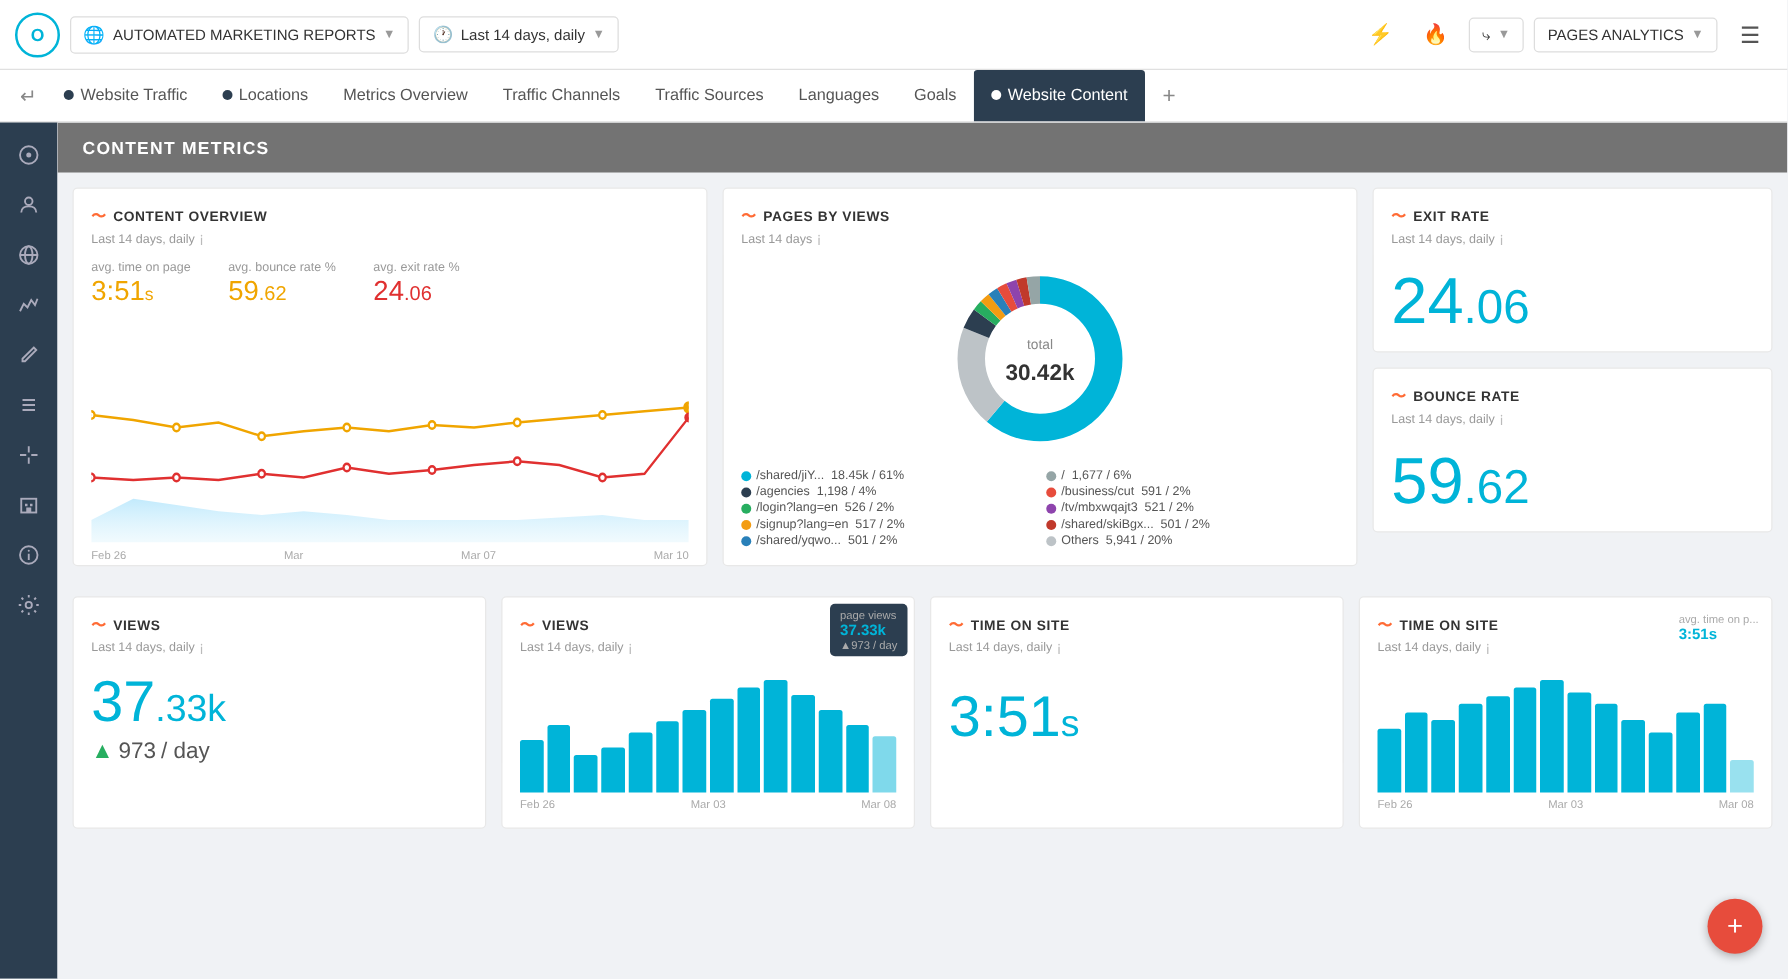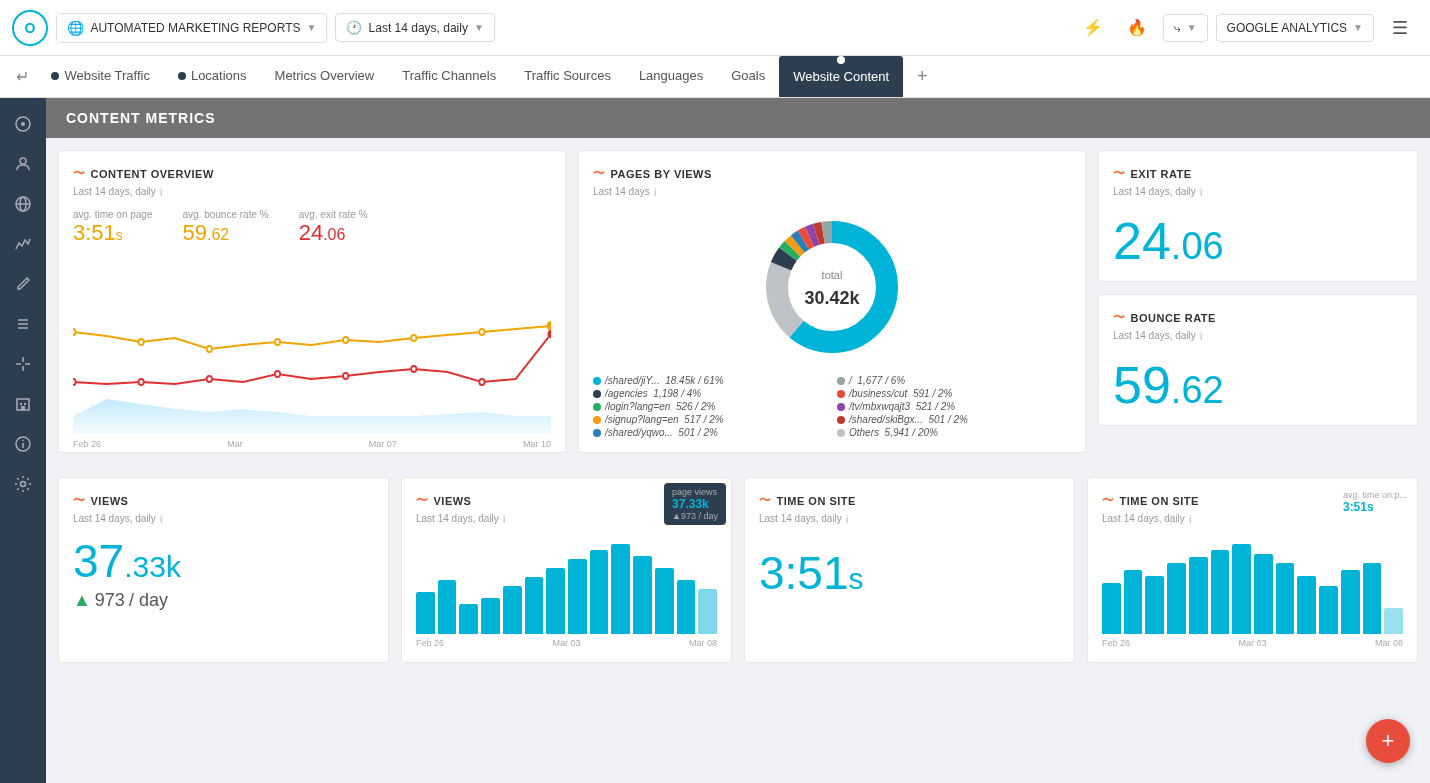--- a/index.html
+++ b/index.html
@@ -11,21 +11,21 @@
     .dropdown-btn { display: flex; align-items: center; gap: 6px; background: #fff; border: 1px solid #ddd; border-radius: 4px; padding: 6px 10px; cursor: pointer; font-size: 12px; color: #333; white-space: nowrap; }
     .dropdown-btn .chevron { color: #999; font-size: 10px; }
     .topbar-spacer { flex: 1; }
     .topbar-actions { display: flex; align-items: center; gap: 8px; }
     .icon-btn { width: 36px; height: 36px; border: none; background: transparent; cursor: pointer; display: flex; align-items: center; justify-content: center; color: #555; font-size: 16px; border-radius: 4px; }
     .hamburger { font-size: 18px; cursor: pointer; color: #555; }
 
     
     .navtabs { display: flex; align-items: center; background: #fff; border-bottom: 1px solid #e0e0e0; padding: 0 8px; height: 42px; overflow: hidden; gap: 0; }
     .navtab { display: flex; align-items: center; gap: 5px; padding: 0 14px; height: 42px; cursor: pointer; font-size: 13px; color: #555; border-bottom: 2px solid transparent; white-space: nowrap; }
-    .navtab.active { color: #fff; background: #2c3e50; border-radius: 3px 3px 0 0; flex-direction: column; }
+    .navtab.active { color: #fff; background: #2c3e50; border-radius: 3px 3px 0 0; }
     .navtab .dot { width: 8px; height: 8px; border-radius: 50%; flex-shrink: 0; }
     .navtab-back { padding: 0 8px; color: #888; cursor: pointer; font-size: 16px; }
     .navtab-add { padding: 0 10px; color: #888; cursor: pointer; font-size: 18px; margin-left: 4px; }
 
     
     .layout { display: flex; height: calc(100vh - 98px); }
     .sidebar { width: 46px; background: #2c3e50; display: flex; flex-direction: column; align-items: center; padding: 8px 0; gap: 4px; flex-shrink: 0; }
     .sidebar-icon { width: 36px; height: 36px; display: flex; align-items: center; justify-content: center; color: #aab; cursor: pointer; border-radius: 4px; font-size: 15px; }
 
     
@@ -46,21 +46,21 @@
     .metric-label { font-size: 10px; color: #999; }
     .metric-value { font-size: 22px; font-weight: 300; }
     .metric-value.orange { color: #f0a500; }
     .metric-value.red { color: #e03030; }
     .chart-area { position: relative; height: 180px; margin-top: 4px; }
     .donut-container { display: flex; justify-content: center; margin: 8px 0; }
     .donut-svg { width: 160px; height: 160px; }
     .donut-label { font-size: 11px; color: #888; text-anchor: middle; }
     .donut-total { font-size: 18px; font-weight: bold; fill: #333; text-anchor: middle; dominant-baseline: middle; }
     .legend-grid { display: grid; grid-template-columns: 1fr 1fr; gap: 2px 10px; font-size: 10px; color: #555; margin-top: 4px; }
-    .legend-item { display: flex; align-items: center; gap: 4px; font-style: italic; }
+    .legend-item { display: flex; align-items: center; gap: 4px; }
     .legend-dot { width: 8px; height: 8px; border-radius: 50%; flex-shrink: 0; }
 
     
     .stat-card { }
     .big-stat { font-size: 52px; font-weight: 200; color: #00b4d8; line-height: 1; margin-top: 16px; }
 
     
     .right-col { display: flex; flex-direction: column; gap: 12px; }
 
     
@@ -105,21 +105,21 @@
   </button>
   <div class="topbar-spacer"></div>
   <div class="topbar-actions">
     <button class="icon-btn">⚡</button>
     <button class="icon-btn">🔥</button>
     <button class="dropdown-btn">
       <span>⤷</span>
       <span class="chevron">▼</span>
     </button>
     <button class="dropdown-btn">
-      <span>GOOGLE ANALYTICS</span>
+      <span>PAGES ANALYTICS</span>
       <span class="chevron">▼</span>
     </button>
     <button class="icon-btn hamburger">☰</button>
   </div>
 </div>
 
 <div class="navtabs">
   <div class="navtab-back">↵</div>
   <div class="navtab">
     <span class="dot" style="background:#2c3e50"></span>

